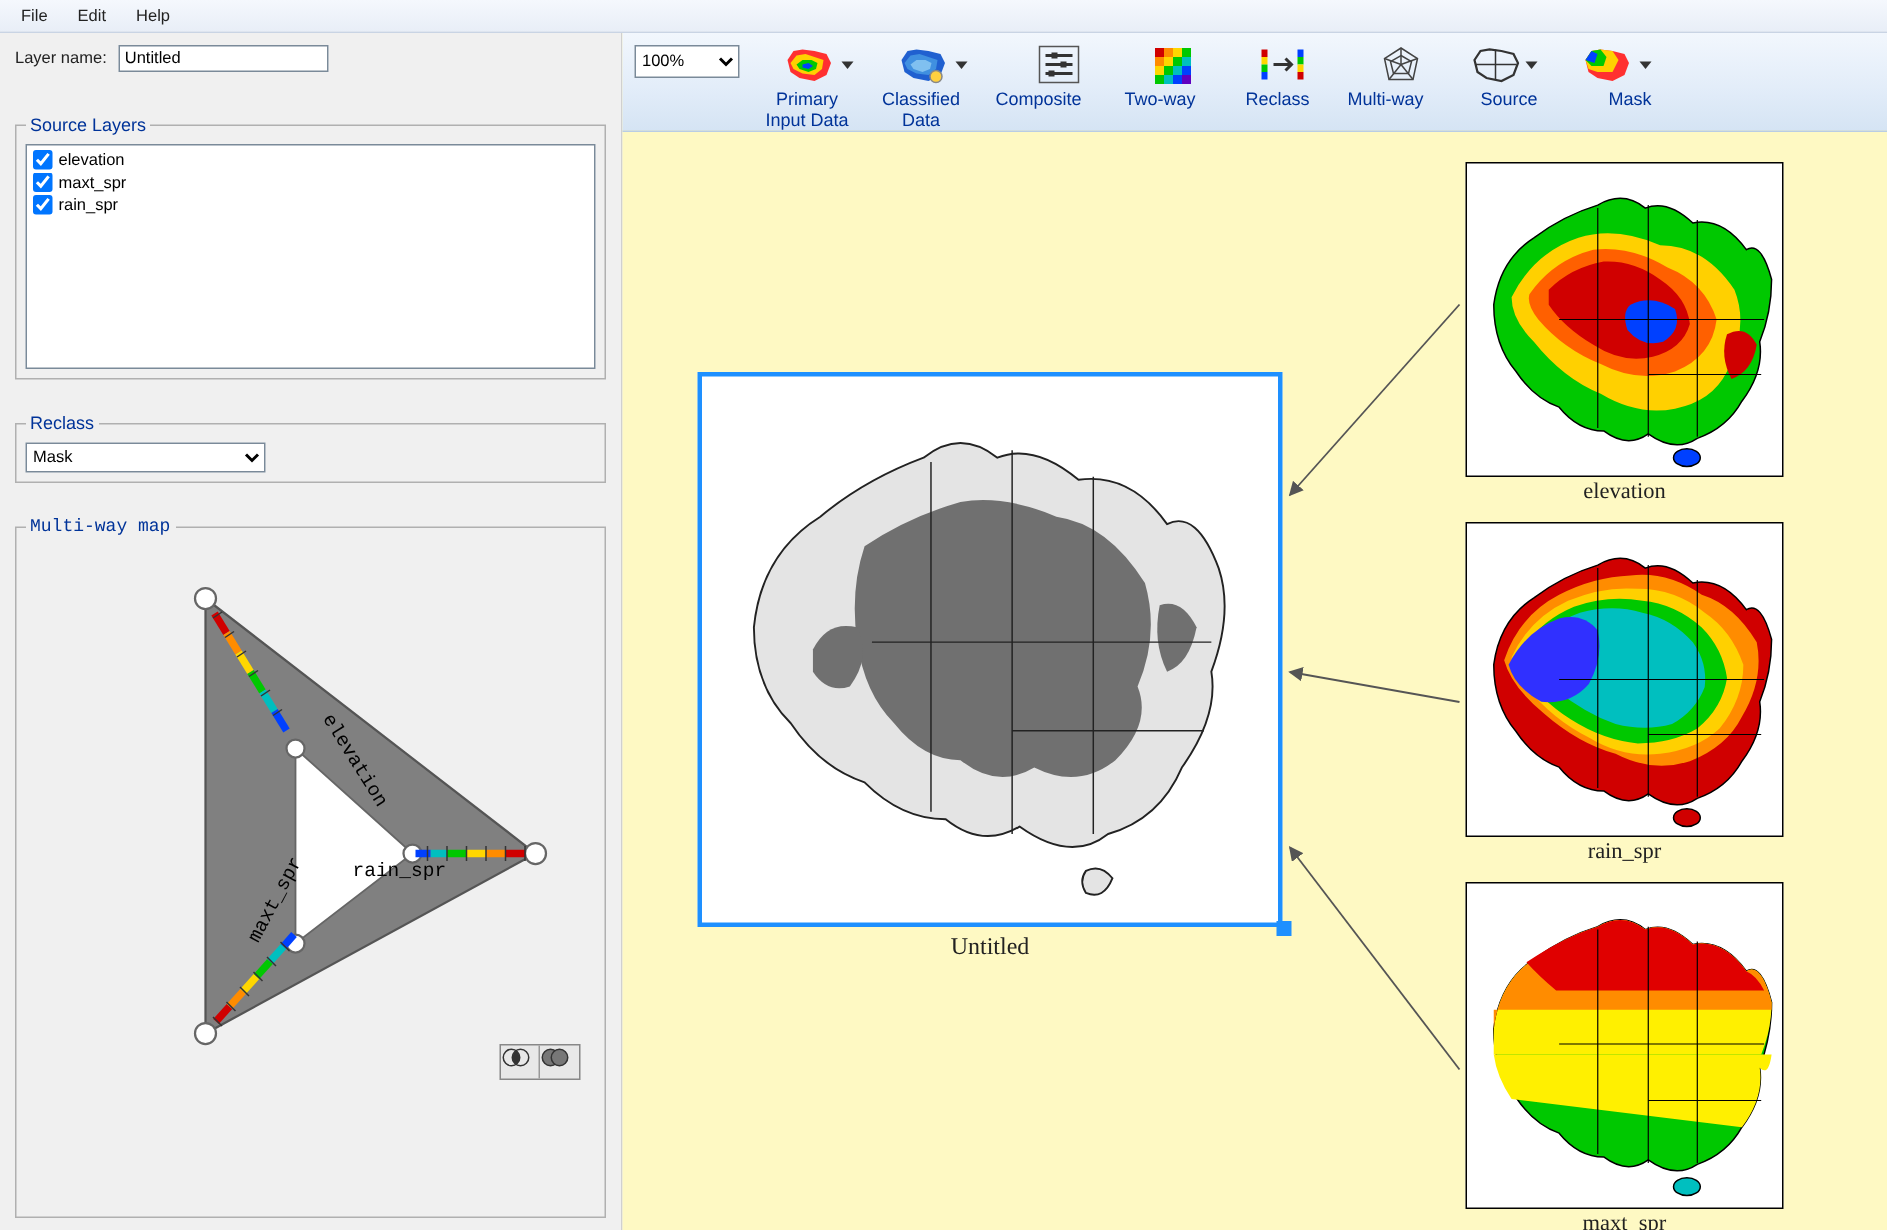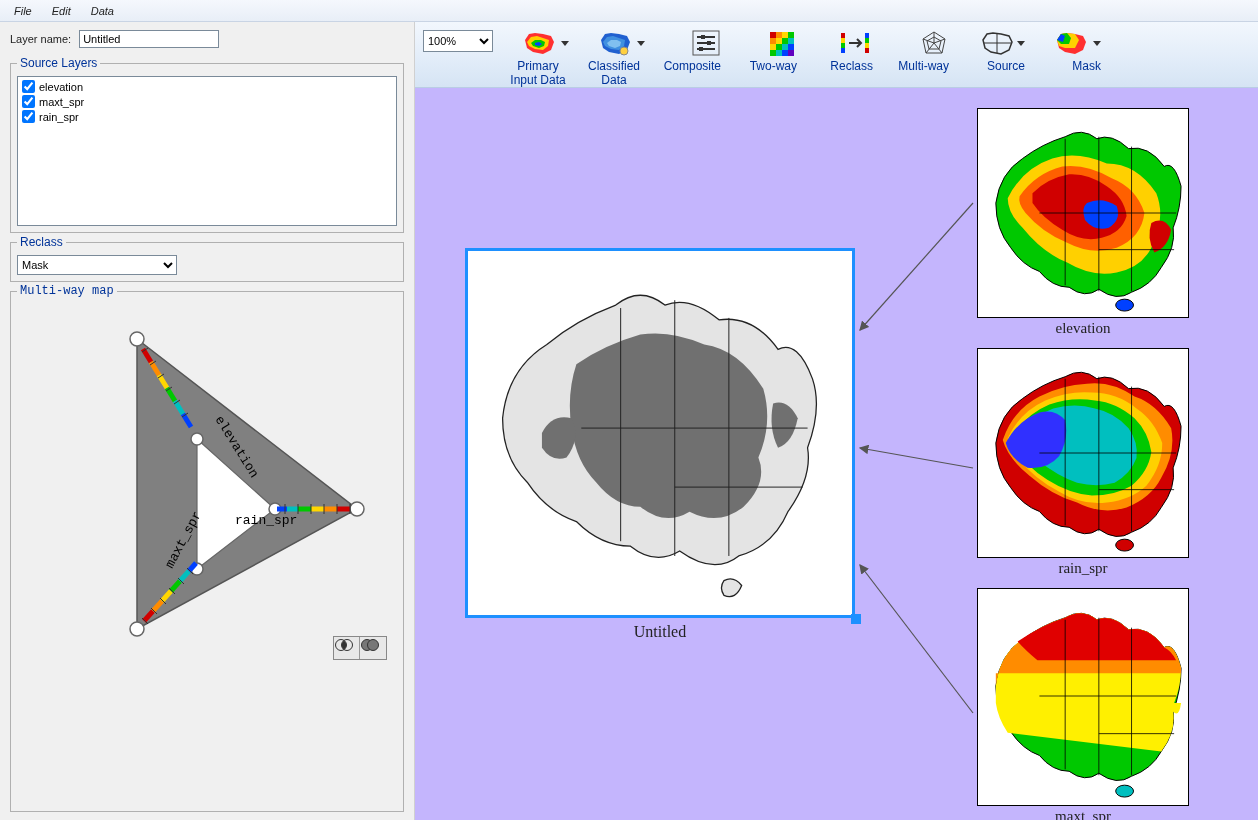--- a/index.html
+++ b/index.html
@@ -17,34 +17,33 @@
     border-bottom: 1px solid #c9d4e4;
     height: 22px;
     display: flex;
     align-items: center;
     padding: 0 4px;
   }
   .menubar-item {
     padding: 3px 10px;
     cursor: default;
     color: #222;
-    font-style: italic;
   }
   .main {
     display: flex;
     height: calc(100% - 22px);
   }
   .left-panel {
     width: 415px;
     padding: 8px 10px;
     background: #f0f0f0;
     border-right: 1px solid #d0d0d0;
     display: flex;
     flex-direction: column;
-    gap: 2px;
+    gap: 22px;
   }
   .field-row {
     display: flex;
     align-items: center;
     gap: 8px;
     margin-bottom: 6px;
   }
   .field-label { color: #222; }
   .text-input {
     border: 1px solid #7a8a99;
@@ -104,21 +103,21 @@
     width: 26px; height: 22px;
     display: flex; align-items: center; justify-content: center;
     border-right: 1px solid #999;
     cursor: default;
   }
   .venn-btn:last-child { border-right: none; }
 
   .canvas-area {
     flex: 1;
     position: relative;
-    background: #c4b5fd;
+    background: #fef9c3;
   }
   .toolbar {
     position: absolute;
     left: 0; right: 0; top: 0;
     height: 66px;
     background: linear-gradient(to bottom, #f2f7fd 0%, #e3edf9 55%, #d5e4f4 100%);
     border-bottom: 1px solid #b9cde4;
     display: flex;
     align-items: flex-start;
     gap: 14px;
@@ -206,21 +205,21 @@
     stroke-width: 1.2;
     fill: none;
   }
 </style>
 </head>
 <body>
 
 <div class="menubar">
   <div class="menubar-item">File</div>
   <div class="menubar-item">Edit</div>
-  <div class="menubar-item">Data</div>
+  <div class="menubar-item">Help</div>
 </div>
 
 <div class="main">
 
   <div class="left-panel">
     <div class="field-row">
       <span class="field-label">Layer name:</span>
       <input class="text-input" value="Untitled" style="">
     </div>
 

